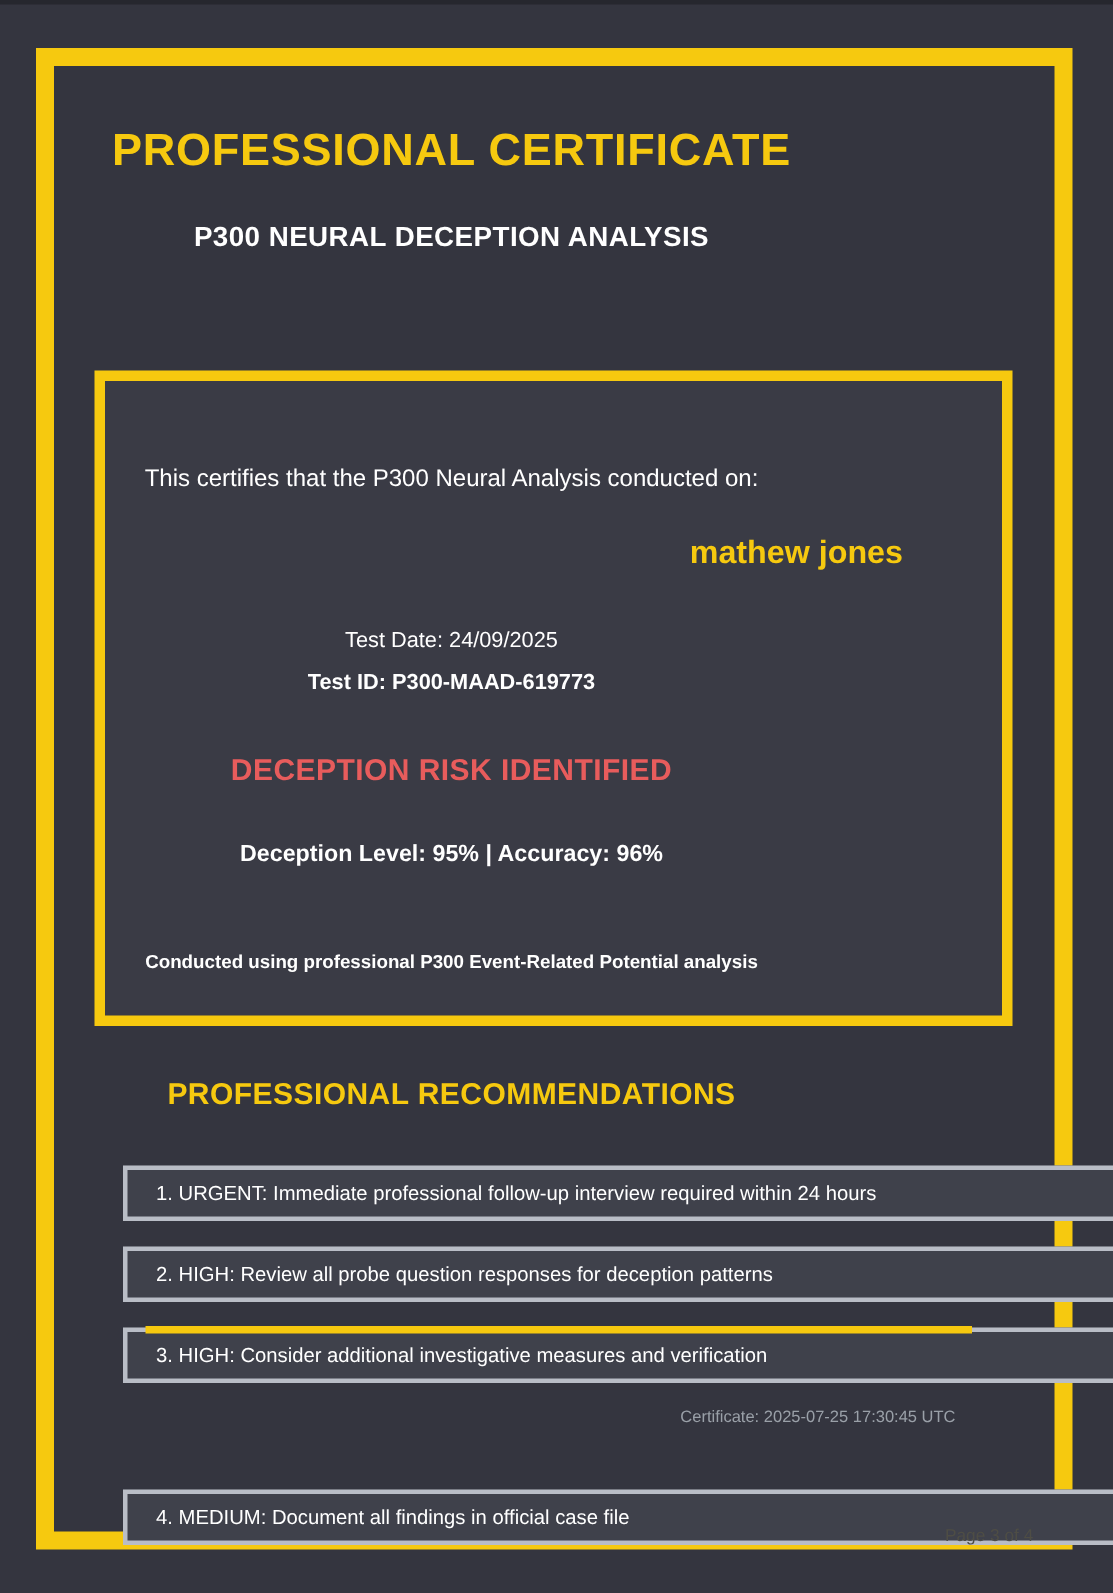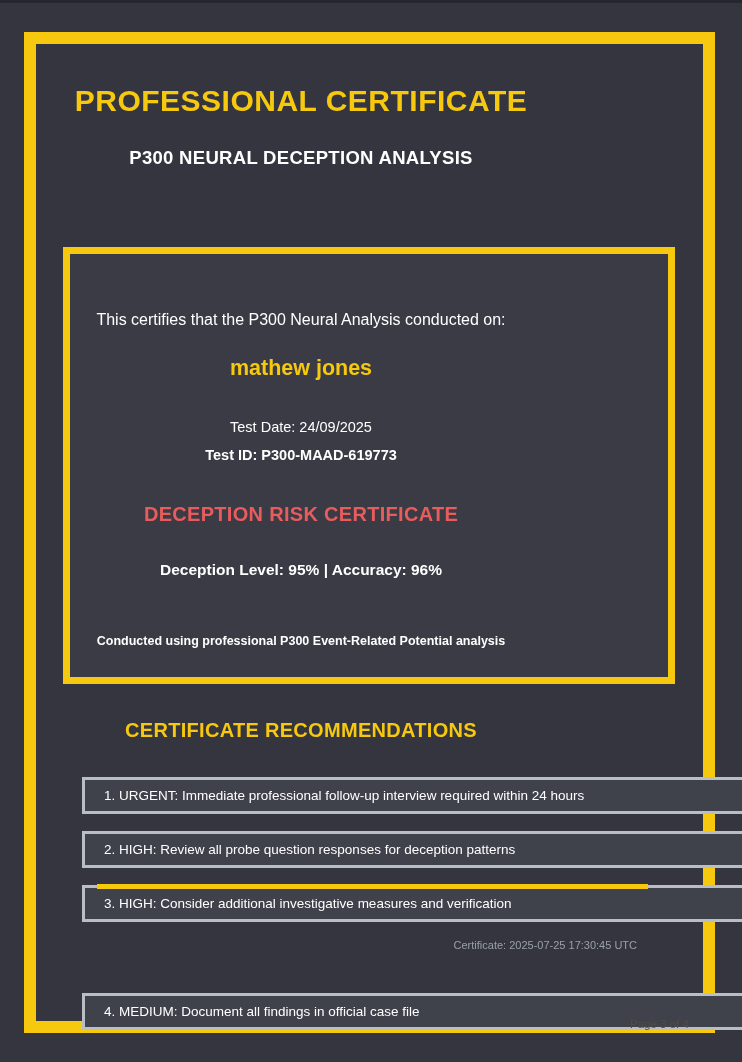--- a/index.html
+++ b/index.html
@@ -47,21 +47,21 @@
     font-weight: bold;
     letter-spacing: 0.3px;
     color: var(--text-white);
   }
   .inner-box {
     left: 63px; top: 247px; width: 612px; height: 437px;
     border: 7px solid var(--accent-yellow);
     background: var(--panel);
   }
   .intro-line   { top: 311px; font-size: 16px; font-weight: 400; }
-  .subject-name { top: 356px; font-size: 21.5px; font-weight: bold; color: var(--accent-yellow); }
+  .subject-name { top: 356px; font-size: 21.5px; font-weight: bold; color: var(--accent-yellow); text-align: right; }
   .test-date    { top: 419px; font-size: 14.5px; font-weight: normal; }
   .test-id      { top: 447px; font-size: 14.5px; font-weight: bold; }
   .result-line  { top: 503px; font-size: 20px; font-weight: bold; letter-spacing: 0.3px; color: var(--alert-red); }
   .metrics-line { top: 561px; font-size: 15.5px; font-weight: bold; }
   .method-line  { top: 634px; font-size: 12.5px; font-weight: bold; }
 
   .rec-heading {
     top: 719px;
     font-size: 20px;
     font-weight: bold;
@@ -112,25 +112,25 @@
 
 <div class="abs centered cert-title">PROFESSIONAL CERTIFICATE</div>
 <div class="abs centered cert-subtitle">P300 NEURAL DECEPTION ANALYSIS</div>
 
 <div class="abs inner-box"></div>
 
 <div class="abs centered intro-line">This certifies that the P300 Neural Analysis conducted on:</div>
 <div class="abs centered subject-name">mathew jones</div>
 <div class="abs centered test-date">Test Date: 24/09/2025</div>
 <div class="abs centered test-id">Test ID: P300-MAAD-619773</div>
-<div class="abs centered result-line">DECEPTION RISK CERTIFICATE</div>
+<div class="abs centered result-line">DECEPTION RISK IDENTIFIED</div>
 <div class="abs centered metrics-line">Deception Level: 95% | Accuracy: 96%</div>
 <div class="abs centered method-line">Conducted using professional P300 Event-Related Potential analysis</div>
 
-<div class="abs centered rec-heading">CERTIFICATE RECOMMENDATIONS</div>
+<div class="abs centered rec-heading">PROFESSIONAL RECOMMENDATIONS</div>
 
 <div class="abs rec-item rec-item-1">
   <span>1. URGENT: Immediate professional follow-up interview required within 24 hours</span>
 </div>
 <div class="abs rec-item rec-item-2">
   <span>2. HIGH: Review all probe question responses for deception patterns</span>
 </div>
 <div class="abs rec-item rec-item-3">
   <span>3. HIGH: Consider additional investigative measures and verification</span>
 </div>

